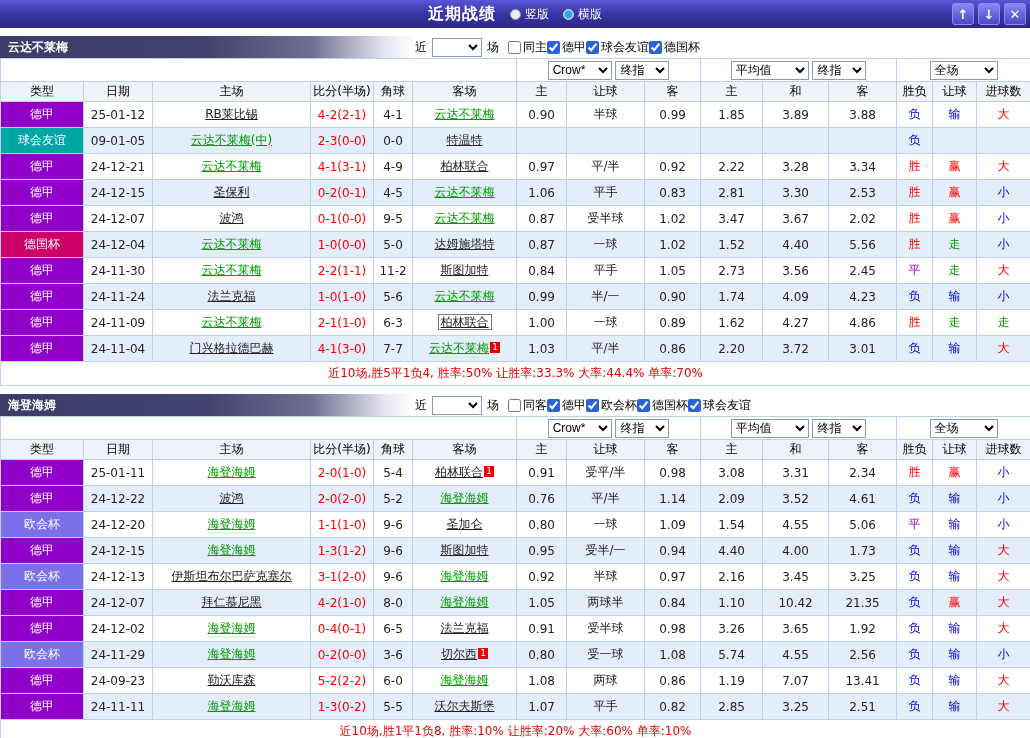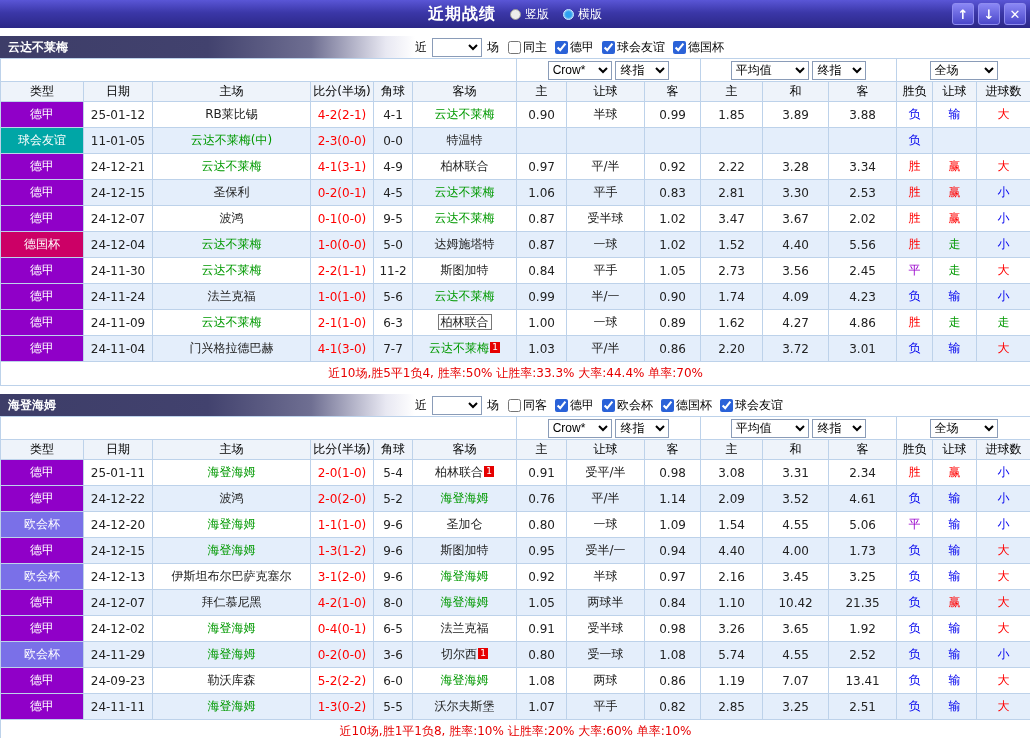--- a/index.html
+++ b/index.html
@@ -29,21 +29,21 @@
     font-size:13px; line-height:1; cursor:pointer; font-weight:bold;
   }
   
   .team-header { height:22px; display:flex; align-items:center; margin-top:8px; }
   .team-label {
     flex:0 0 415px; height:22px; display:flex; align-items:center; padding-left:8px;
     color:#fff; font-weight:bold;
     background:linear-gradient(90deg,#3d3d68 0%,#42426e 50%,#6f6f92 75%,#e8e8f2 93%,#ffffff 100%);
   }
   .filter-controls { display:flex; align-items:center; gap:5px; color:#000; }
-  .cbs { display:flex; align-items:center; gap:8px; margin-left:4px; }
+  .cbs { display:flex; align-items:center; margin-left:4px; }
   .cb { display:flex; align-items:center; gap:2px; cursor:pointer; }
   input[type=checkbox] { width:13px; height:13px; accent-color:#2a62d8; margin:0; }
   select {
     font-size:12px; height:19px; border:1px solid #8a9cb8; background:#fff; color:#000;
   }
   .sel-count { width:46px;padding-left:48px; }
   .sel-bookmaker { width:64px; }
   .sel-type { width:54px; }
   .sel-avg { width:78px; }
   .sel-scope { width:68px; }
@@ -53,21 +53,21 @@
     border:1px solid #bdd2ea; text-align:center; padding:0;
     white-space:nowrap; overflow:hidden; font-weight:normal;
   }
   .dd-row th { height:23px; background:#fff; }
   .dd-row th.blank { background:#fff; }
   .label-row th { height:20px; background:#eef3fa; color:#000; }
   tbody td { height:26px; }
   tbody tr { background:#fff; }
   tbody tr.alt { background:#e4eefb; }
   td.type-cell { color:#fff; }
-  .team-link { cursor:pointer; }
+  .team-link { cursor:pointer;text-decoration:underline; }
   .focus-team { color:#009900; }
   .boxed { border:1px solid #777; padding:0 2px; }
   .card-badge {
     display:inline-block; min-width:10px; height:11px; line-height:11px;
     background:#e60000; color:#fff; font-size:9px; margin-left:1px;
     vertical-align:2px; padding:0 1px;
   }
   td[data-name="match-score"] { color:#ff0000; }
   .summary-row td { height:24px; color:#e60000; background:#fff; }
 </style>
@@ -182,21 +182,21 @@
     <td data-name="asia-away-odds">0.99</td>
     <td data-name="eu-home-odds">1.85</td>
     <td data-name="eu-draw-odds">3.89</td>
     <td data-name="eu-away-odds">3.88</td>
     <td data-name="win-loss-cell" style="color: rgb(0, 0, 238);">负</td>
     <td data-name="let-result-cell" style="color: rgb(0, 0, 238);">输</td>
     <td data-name="goals-cell" style="color: rgb(255, 0, 0);">大</td>
   </tr>
         <tr data-name="match-row" class="alt">
     <td class="type-cell" data-name="league-type-cell" style="background: rgb(0, 166, 166);">球会友谊</td>
-    <td data-name="match-date">11-01-05</td>
+    <td data-name="match-date">09-01-05</td>
     <td data-name="home-team-cell"><span class="team-link focus-team" data-name="team-name">云达不莱梅(中)</span></td>
     <td data-name="match-score">2-3(0-0)</td>
     <td data-name="corner-score">0-0</td>
     <td data-name="away-team-cell"><span class="team-link" data-name="team-name">特温特</span></td>
     <td data-name="asia-home-odds"></td>
     <td data-name="asia-handicap"></td>
     <td data-name="asia-away-odds"></td>
     <td data-name="eu-home-odds"></td>
     <td data-name="eu-draw-odds"></td>
     <td data-name="eu-away-odds"></td>
@@ -556,21 +556,21 @@
     <td data-name="match-date">24-11-29</td>
     <td data-name="home-team-cell"><span class="team-link focus-team" data-name="team-name">海登海姆</span></td>
     <td data-name="match-score">0-2(0-0)</td>
     <td data-name="corner-score">3-6</td>
     <td data-name="away-team-cell"><span class="team-link" data-name="team-name">切尔西</span><span class="card-badge" data-name="red-card-badge">1</span></td>
     <td data-name="asia-home-odds">0.80</td>
     <td data-name="asia-handicap">受一球</td>
     <td data-name="asia-away-odds">1.08</td>
     <td data-name="eu-home-odds">5.74</td>
     <td data-name="eu-draw-odds">4.55</td>
-    <td data-name="eu-away-odds">2.52</td>
+    <td data-name="eu-away-odds">2.56</td>
     <td data-name="win-loss-cell" style="color: rgb(0, 0, 238);">负</td>
     <td data-name="let-result-cell" style="color: rgb(0, 0, 238);">输</td>
     <td data-name="goals-cell" style="color: rgb(0, 0, 238);">小</td>
   </tr>
         <tr data-name="match-row">
     <td class="type-cell" data-name="league-type-cell" style="background: rgb(144, 0, 200);">德甲</td>
     <td data-name="match-date">24-09-23</td>
     <td data-name="home-team-cell"><span class="team-link" data-name="team-name">勒沃库森</span></td>
     <td data-name="match-score">5-2(2-2)</td>
     <td data-name="corner-score">6-0</td>

